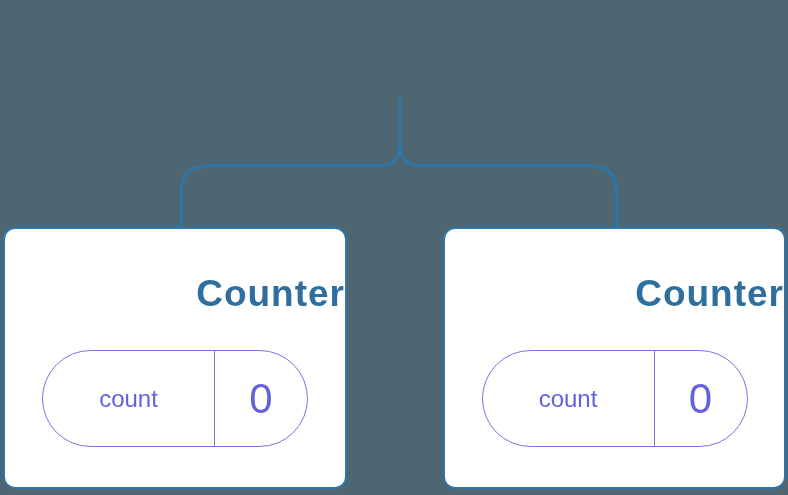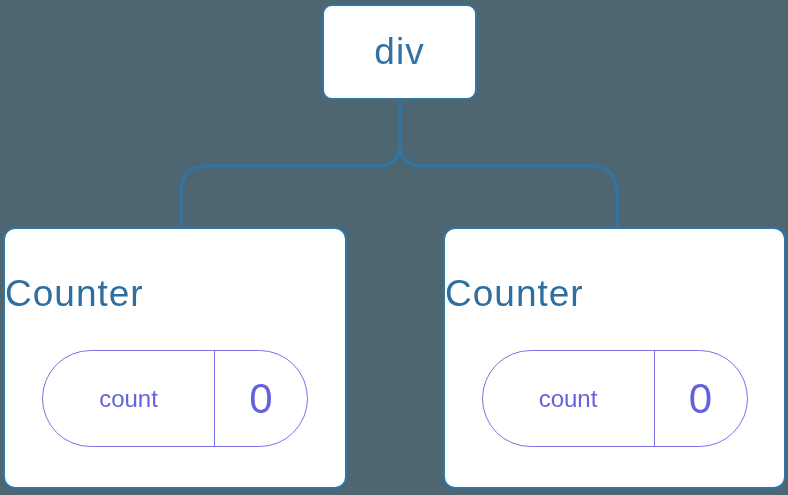--- a/index.html
+++ b/index.html
@@ -47,23 +47,23 @@
     border-radius: 12px;
   }
   .node-counter.left  { left: 3px;   width: 344px; }
   .node-counter.right { left: 443px; width: 343px; }
 
   .counter-title {
     position: absolute;
     top: 44px;
     left: 0;
     width: 100%;
-    text-align: left;
+    text-align: right;
     font-size: 37px;
-    font-weight: 400;
+    font-weight: 700;
     color: #2e6f9f;
     letter-spacing: 1px;
   }
 
   .state-pill {
     position: absolute;
     top: 121px;
     left: 50%;
     transform: translateX(-50%);
     width: 266px;
@@ -98,23 +98,20 @@
 <div class="stage">
 
   <svg class="connector-svg" viewBox="0 0 788 495" xmlns="http://www.w3.org/2000/svg">
     <g fill="none" stroke="#2e76a8" stroke-width="3">
       <path d="M400 99 L400 145"></path>
       <path d="M400 145 Q400 166 377 166 L208 166 Q181 166 181 193 L181 228"></path>
       <path d="M400 145 Q400 166 423 166 L590 166 Q617 166 617 193 L617 228"></path>
     </g>
   </svg>
 
-  <div class="node-root">
-    <span class="node-root-label">div</span>
-  </div>
 
   <div class="node-counter left">
     <div class="counter-title">Counter</div>
     <div class="state-pill">
       <div class="state-key">count</div>
       <div class="state-value">0</div>
     </div>
   </div>
 
   <div class="node-counter right">

